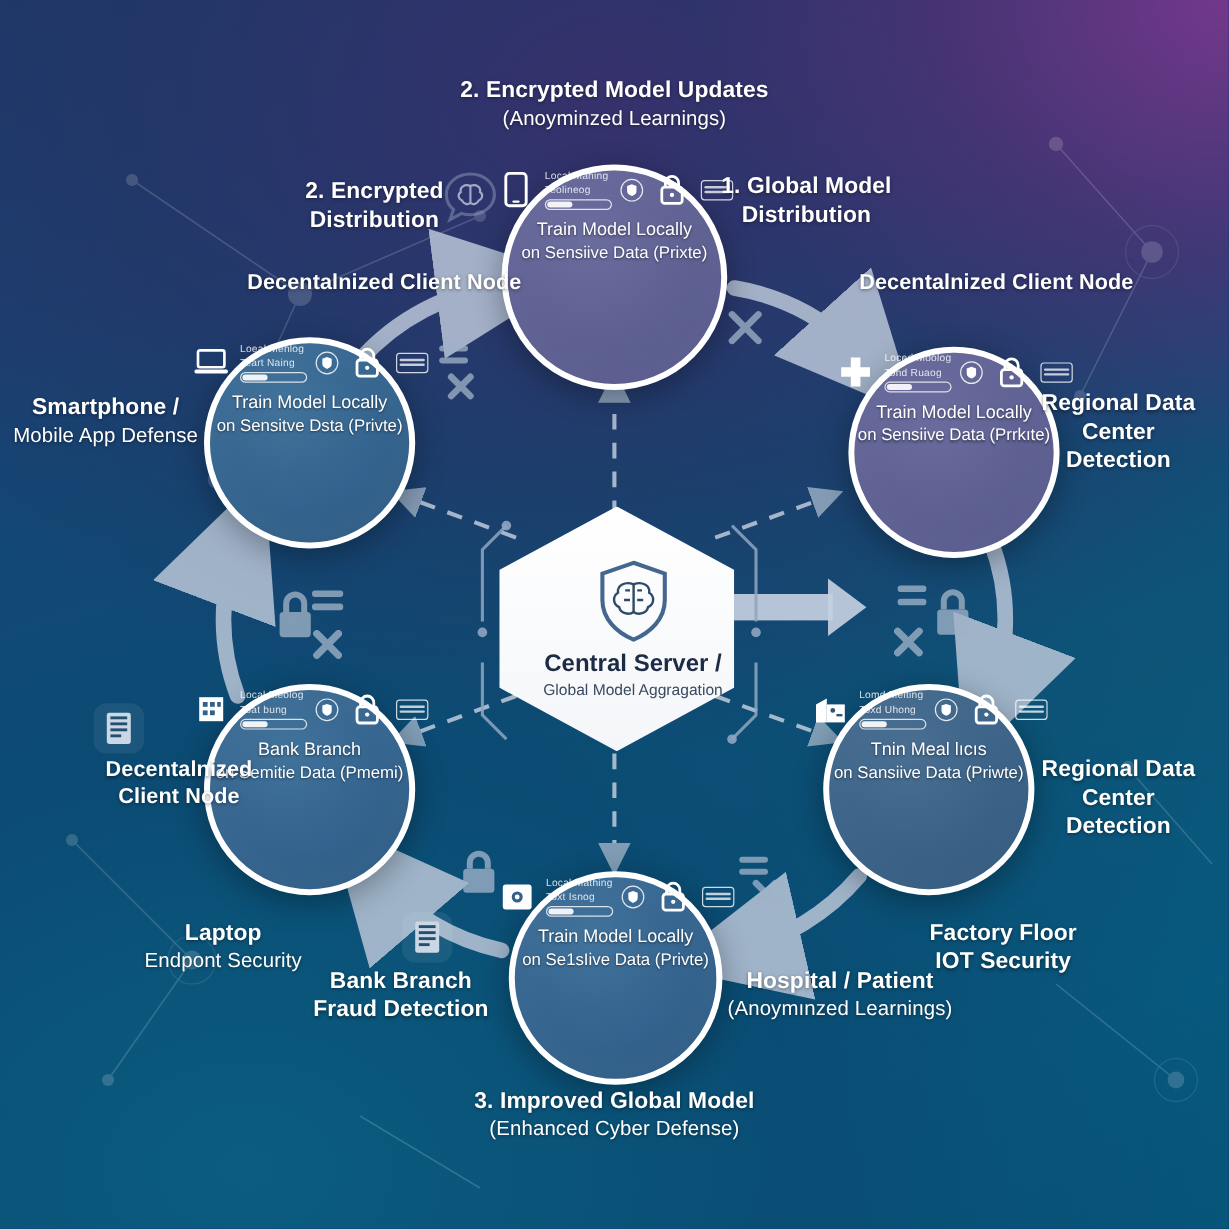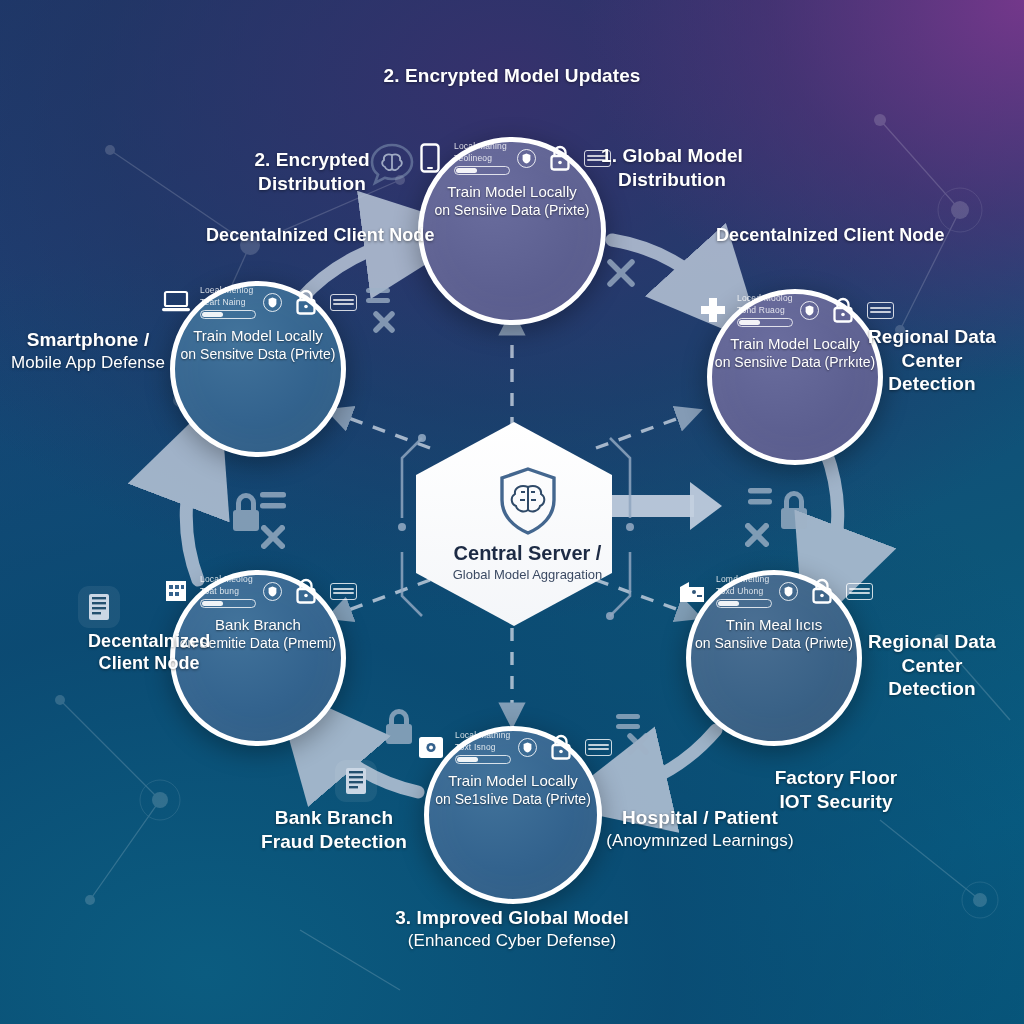--- a/index.html
+++ b/index.html
@@ -518,20 +518,21 @@
       </g>
       <g stroke="#9fb2c7" stroke-width="5.5" stroke-linecap="round" opacity=".9">
         <path d="M18 30 L34 46"></path>
           <path d="M34 30 L18 46"></path>
       </g>
     </svg>
   </div>
 
   <div class="lbl step-title" style="left:512px;top:64px;transform:translateX(-50%);">
     <span class="l1">2. Encrypted Model Updates</span>
+    <span class="l2 step-sub">(Anoyminzed Learnings)</span>
   </div>
 
   <div class="lbl step-title" style="left:312px;top:148px;transform:translateX(-50%);">
     <span class="l1">2. Encrypted</span>
     <span class="l2">Distribution</span>
   </div>
 
   <div class="lbl step-title" style="left:672px;top:144px;transform:translateX(-50%);">
     <span class="l1">1. Global Model</span>
     <span class="l2">Distribution</span>
@@ -565,20 +566,24 @@
     <span class="l2">Center</span>
     <span class="l2">Detection</span>
   </div>
 
   <div class="lbl role-big" style="left:932px;top:630px;transform:translateX(-50%);">
     <span class="l1">Regional Data</span>
     <span class="l2">Center</span>
     <span class="l2">Detection</span>
   </div>
 
+  <div class="lbl role-big" style="left:186px;top:766px;transform:translateX(-50%);">
+    <span class="l1">Laptop</span>
+    <span class="l2 role-sm">Endpont Security</span>
+  </div>
 
   <div class="lbl role-big" style="left:334px;top:806px;transform:translateX(-50%);">
     <span class="l1">Bank Branch</span>
     <span class="l2">Fraud Detection</span>
   </div>
 
   <div class="lbl role-big" style="left:700px;top:806px;transform:translateX(-50%);">
     <span class="l1">Hospital / Patient</span>
     <span class="l2 role-sm">(Anoymınzed Learnings)</span>
   </div>

